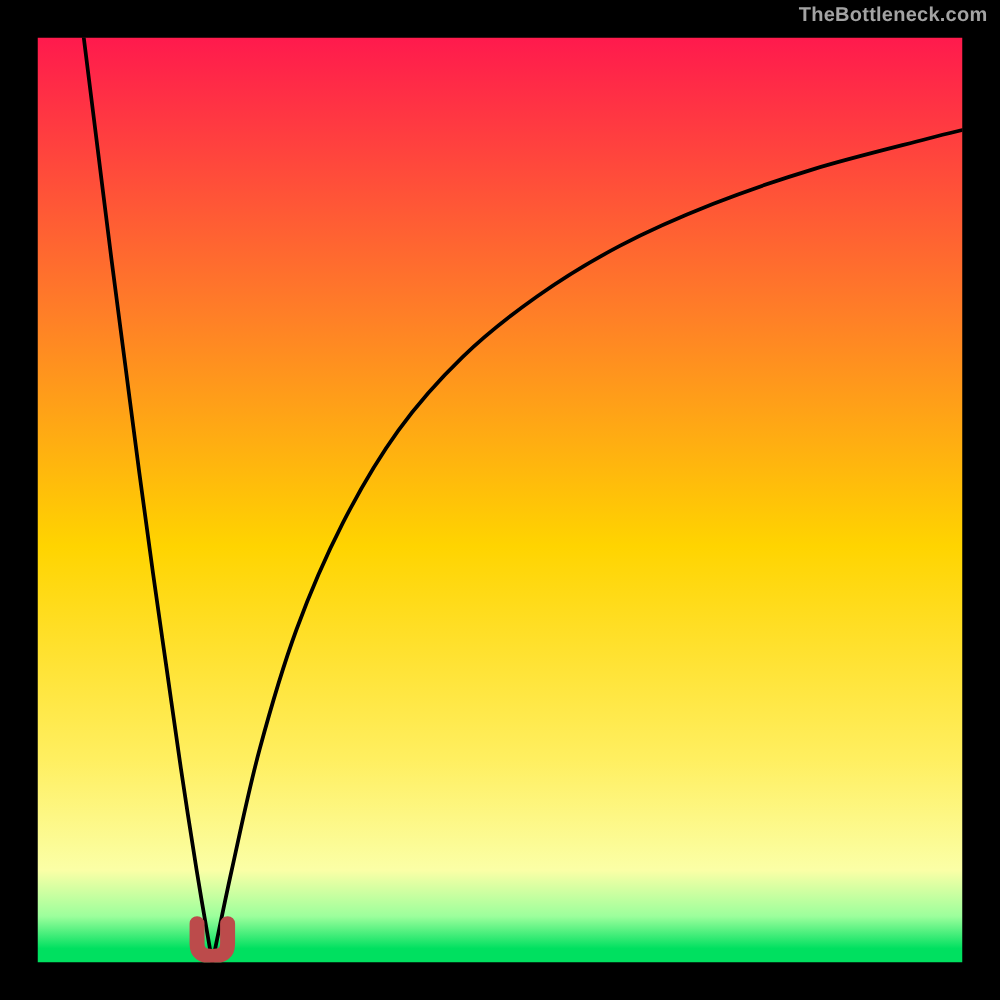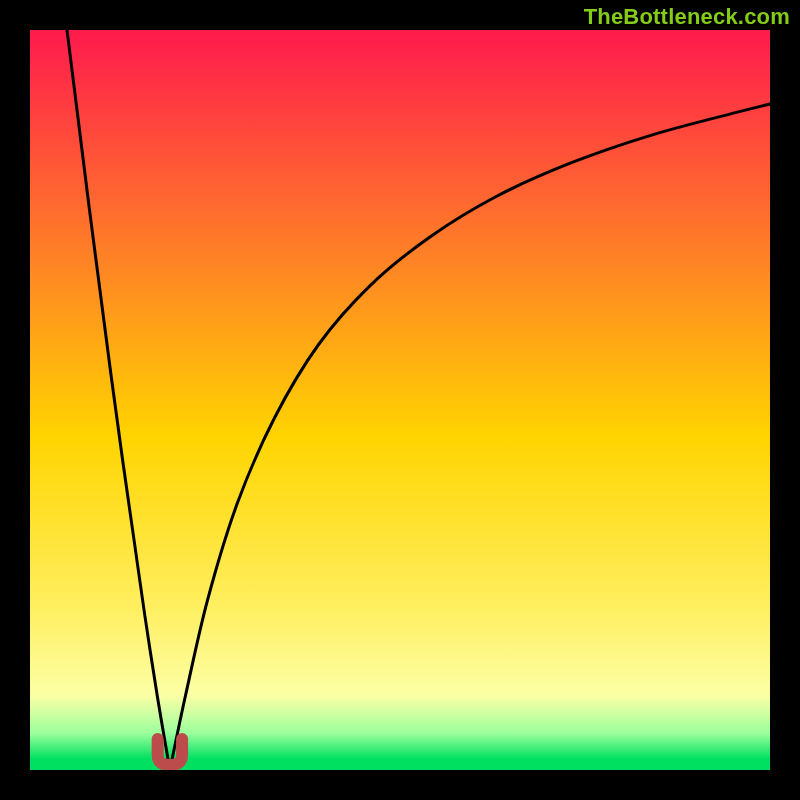--- a/index.html
+++ b/index.html
@@ -23,23 +23,23 @@
     left: 30px;
     top: 30px;
     width: 740px;
     height: 740px;
   }
   .watermark {
     position: absolute;
     top: 4px;
     right: 10px;
     font-family: Arial, Helvetica, sans-serif;
-    font-size: 22px;
+    font-size: 16px;
     font-weight: 600;
-    color: #84cc16;
+    color: #a3a3a3;
     letter-spacing: 0.2px;
     user-select: none;
   }
 </style>
 </head>
 <body>
 
 <div class="frame">
   <svg class="plot" width="740" height="740" viewBox="0 0 740 740" preserveAspectRatio="none">
     <defs>

